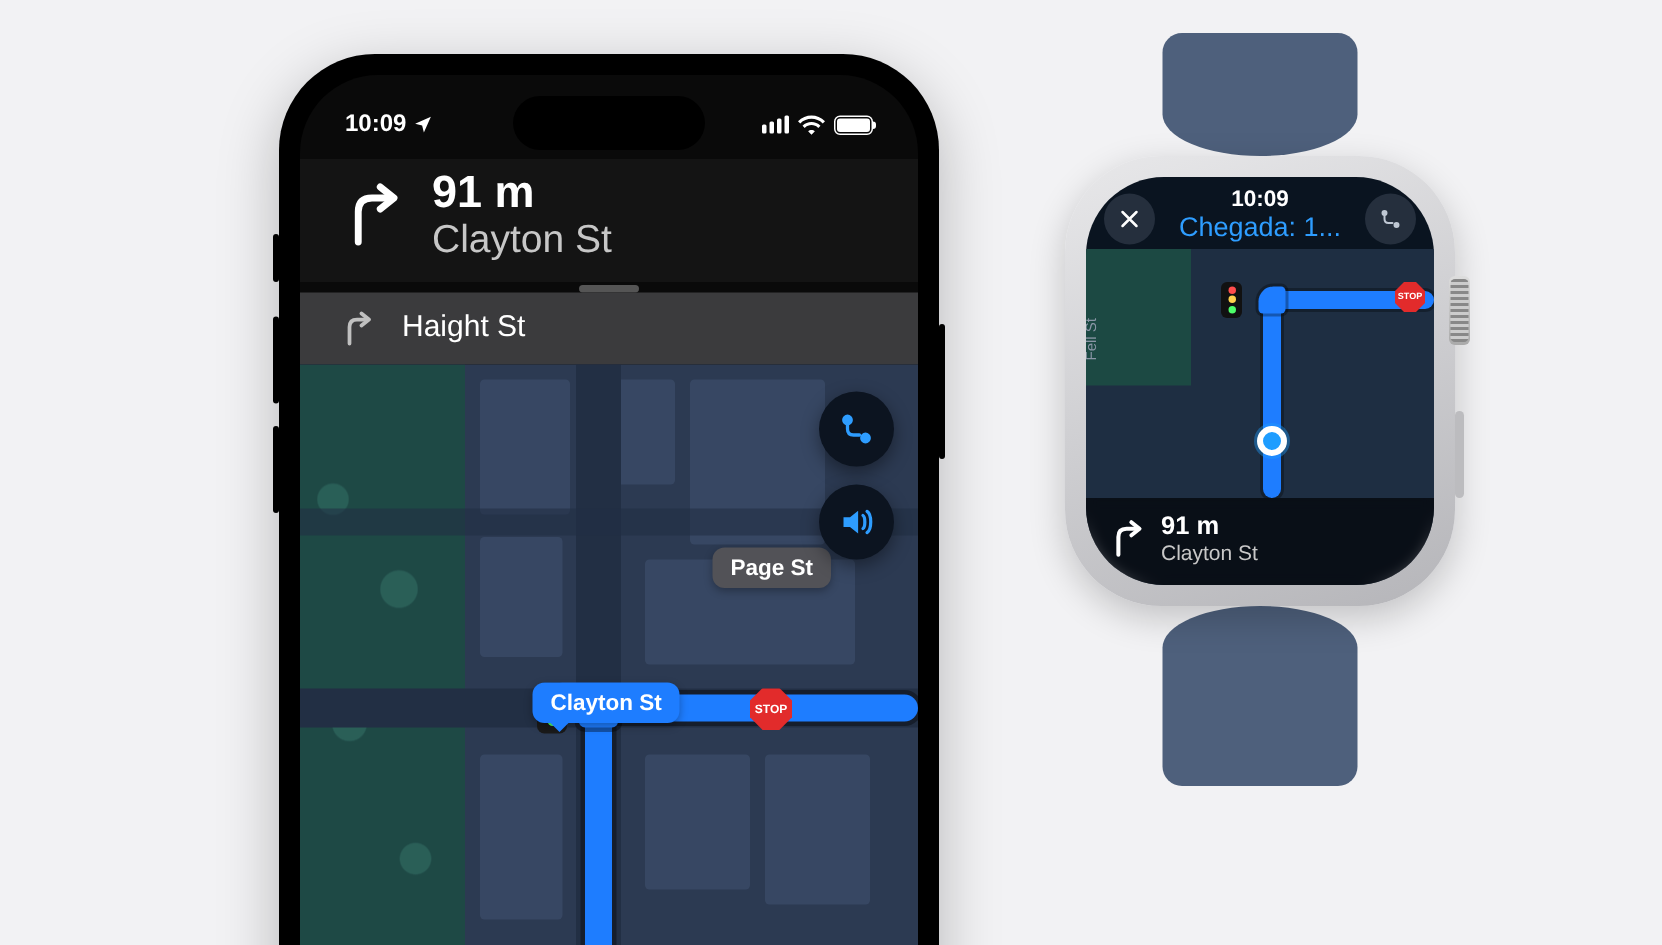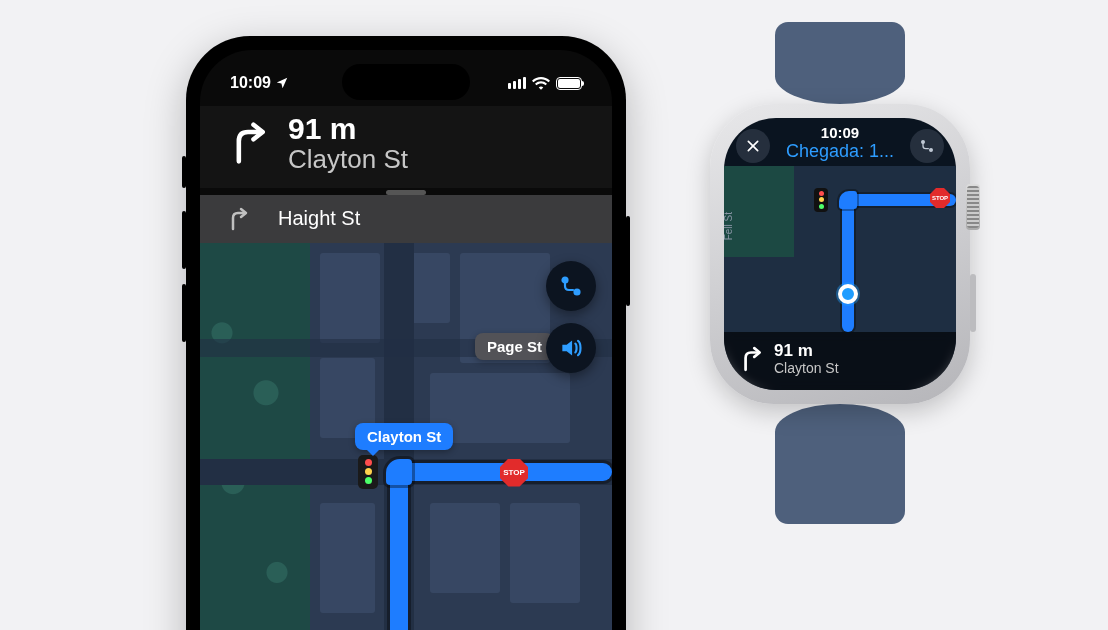--- a/index.html
+++ b/index.html
@@ -98,21 +98,21 @@
 
   .grabber { width:40px; height:5px; background:#555; border-radius:3px; margin:2px auto 0; }
 
   
   .next-step {
     background:#3b3b3d;
     padding:12px 26px;
     color:#fff;
     display:flex;
     align-items:center;
-    gap:28px;
+    gap:18px;
     font-size:20px;
     font-weight:400;
   }
   .next-step .mini-arrow { width:24px; height:24px; opacity:.9; }
 
   
   .map {
     flex:1;
     position:relative;
     background:#2c3a52;
@@ -175,20 +175,21 @@
   
   .street-badge {
     position:absolute;
     background:#525257;
     color:#fff;
     font-size:15px;
     font-weight:600;
     padding:5px 12px;
     border-radius:8px;
     box-shadow:0 2px 6px rgba(0,0,0,.3);
+    margin-top:32px;
   }
   .street-badge.primary {
     background:#1e7dff;
   }
   .street-badge.primary::after{
     content:'';
     position:absolute;
     left:12px; bottom:-6px;
     border:6px solid transparent;
     border-top-color:#1e7dff;

